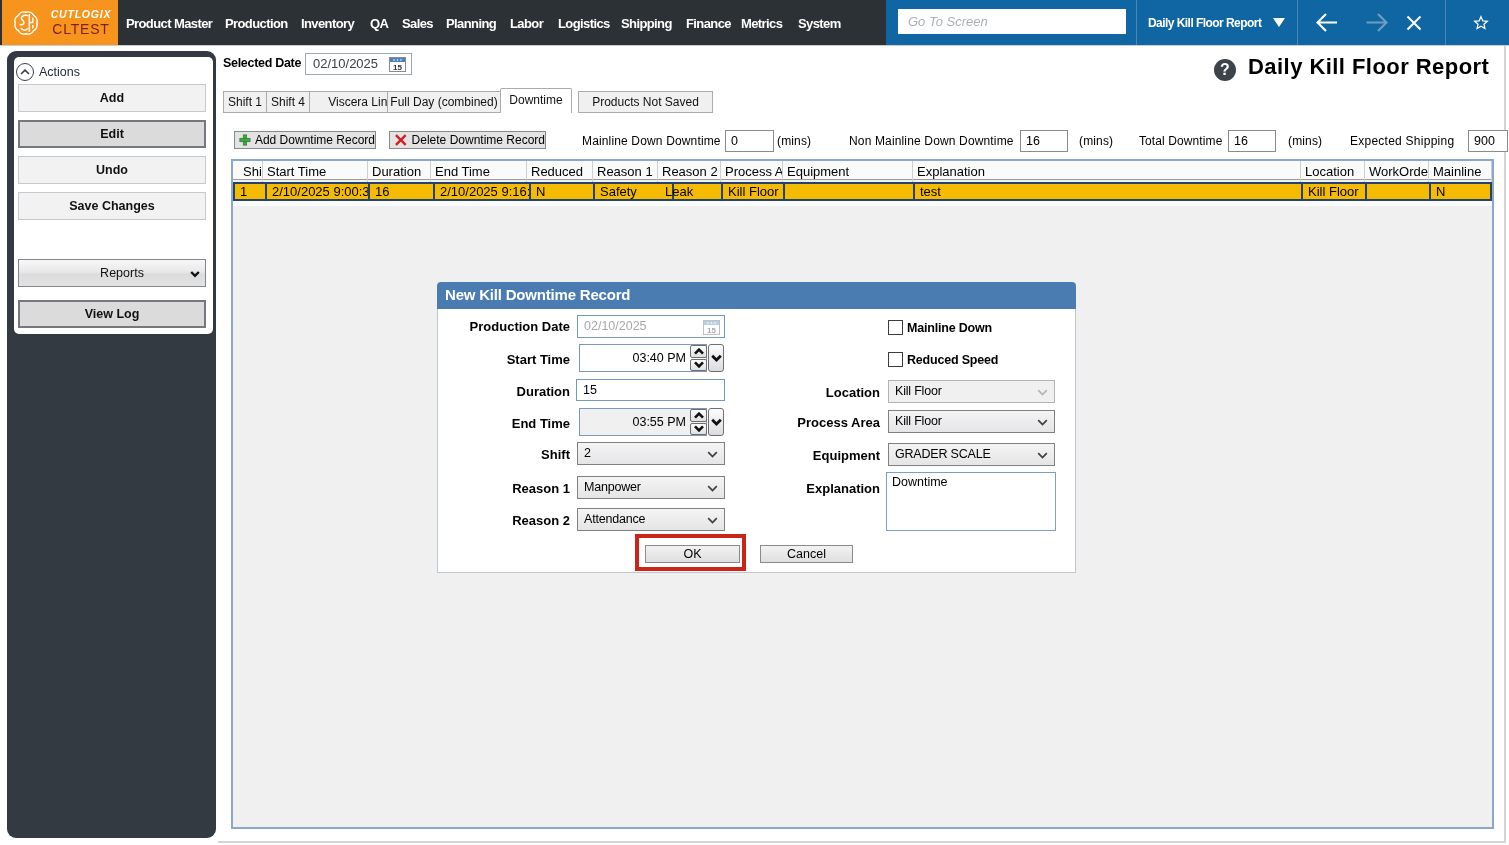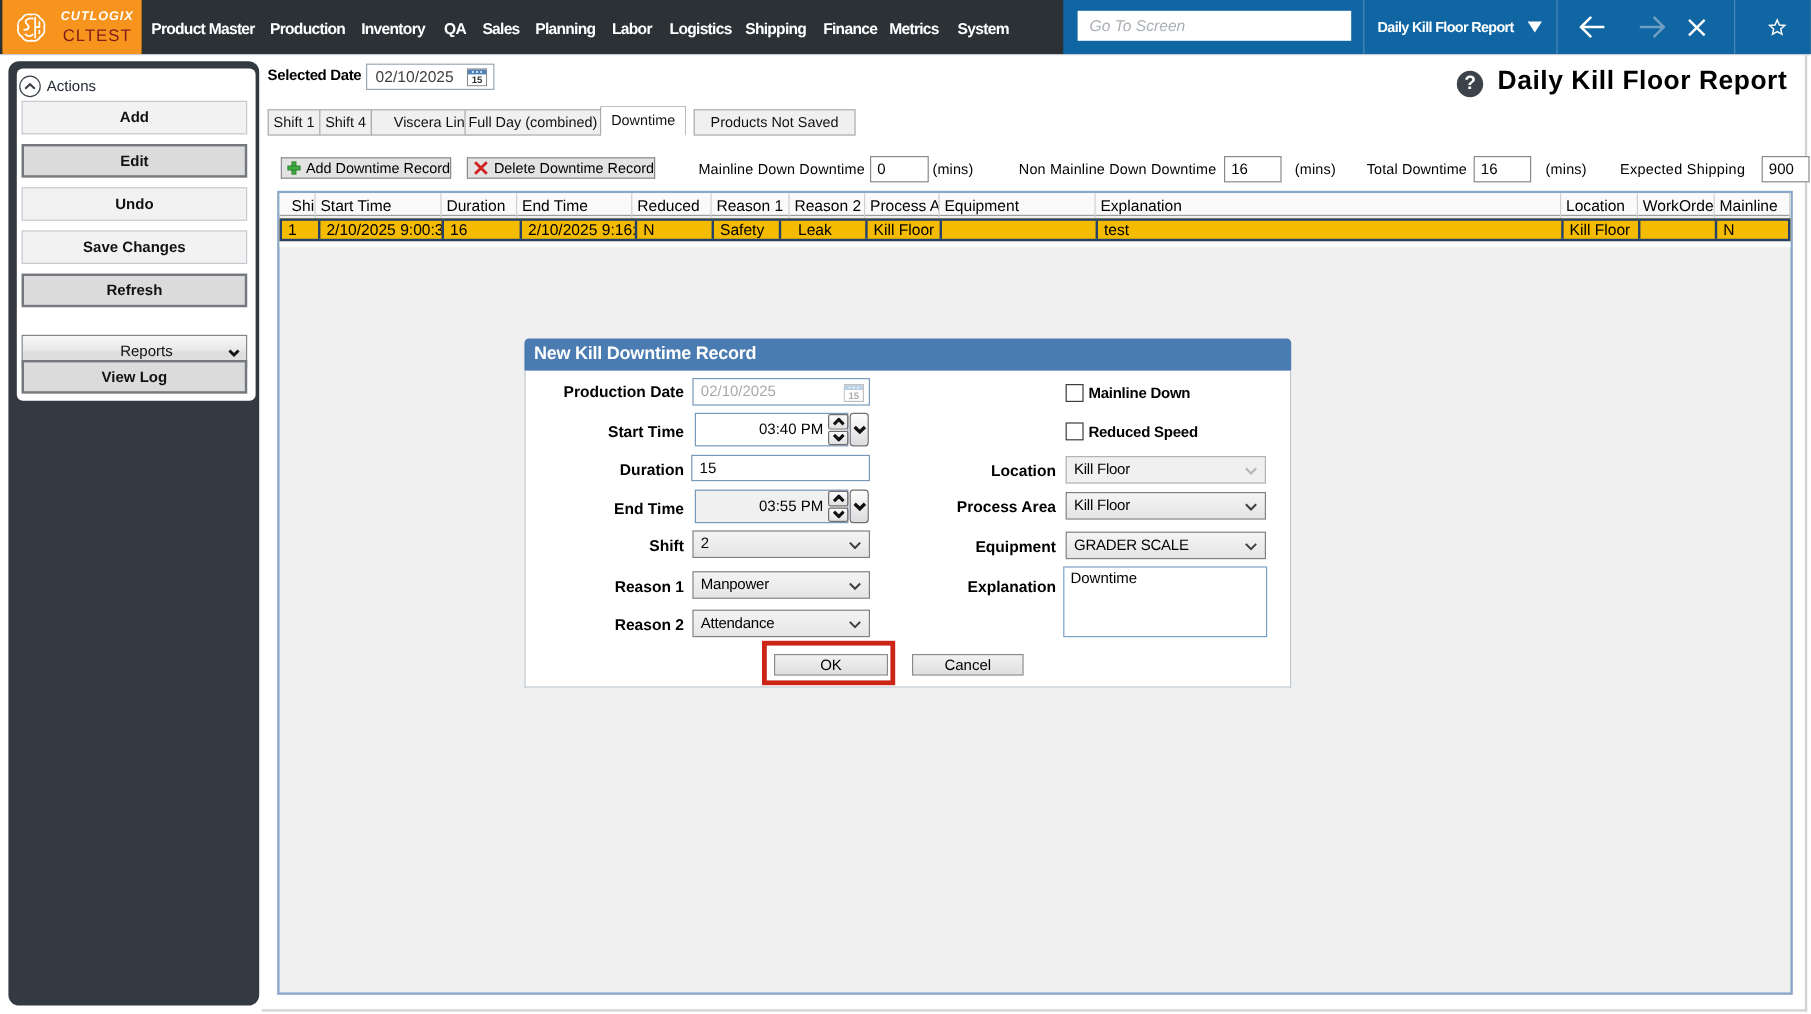--- a/index.html
+++ b/index.html
@@ -163,22 +163,21 @@
           <svg width="10" height="6" viewBox="0 0 10 6">
               <path d="M1 5 L5 1.2 L9 5" fill="none" stroke="#3a3f46" stroke-width="1.7"></path>
             </svg>
         </div>
         <div id="actions-lbl">Actions</div>
       </div>
       <div class="sbtn light" style="top:27px;">Add</div>
       <div class="sbtn dark" style="top:63px;">Edit</div>
       <div class="sbtn light" style="top:99px;">Undo</div>
       <div class="sbtn light" style="top:135px;">Save Changes</div>
-      <div class="sbtn dark" style="top:171px;">Refresh</div>
-      <div class="sbtn" id="btn-reports" style="top:222px;padding-left:20px;">Reports<svg id="reports-caret" width="10" height="8" viewBox="0 0 10 8">
+      <div class="sbtn" id="btn-reports" style="top:202px;padding-left:20px;">Reports<svg id="reports-caret" width="10" height="8" viewBox="0 0 10 8">
             <path d="M1.2 2 L5 5.8 L8.8 2" fill="none" stroke="#111" stroke-width="2.4"></path>
           </svg></div>
       <div class="sbtn dark" style="top:243px;">View Log</div>
     </div>
   </div>
 
   <div id="seldate-lbl">Selected Date</div>
   <div id="seldate-box">02/10/2025
     <svg style="position:absolute; right:5px; top:2px;" width="17" height="16" viewBox="0 0 17 16">
       <rect x="0.5" y="1.5" width="16" height="14" fill="#fff" stroke="#8a8a8a"></rect>
@@ -217,21 +216,21 @@
     <div class="gh" style="left:1132px; width:64px;">WorkOrder</div>
     <div class="gh" style="left:1196px; width:63px;">Mainline</div>
   </div>
   <div id="rowafter"></div>
   <div id="gridrow">
     <div class="gc" style="left:0px; width:32px;">1</div>
     <div class="gc" style="left:32px; width:103px;">2/10/2025 9:00:3</div>
     <div class="gc" style="left:135px; width:65px;">16</div>
     <div class="gc" style="left:200px; width:96px;">2/10/2025 9:16:3</div>
     <div class="gc" style="left:296px; width:64px;">N</div>
-    <div class="gc" style="left:360px; width:56px;">Safety</div>
+    <div class="gc" style="left:360px; width:79px;">Safety</div>
     <div class="gc" style="left:425px; width:63px;">Leak</div>
     <div class="gc" style="left:488px; width:62px;">Kill Floor</div>
     <div class="gc" style="left:550px; width:130px;"></div>
     <div class="gc" style="left:680px; width:388px;">test</div>
     <div class="gc" style="left:1068px; width:64px;">Kill Floor</div>
     <div class="gc" style="left:1132px; width:64px;"></div>
     <div class="gc" style="left:1196px; width:61px; border-right:none;">N</div>
   </div>
 
   <div class="tbtn" style="left:234px; width:142px;">

